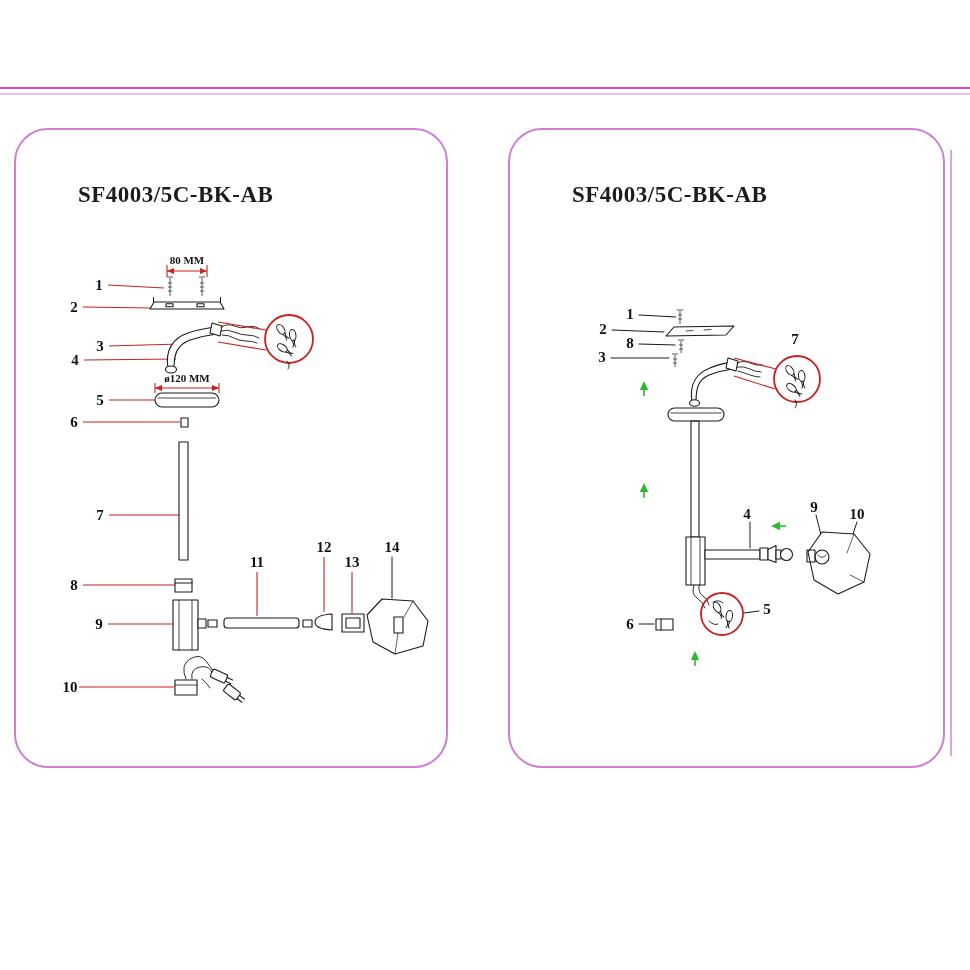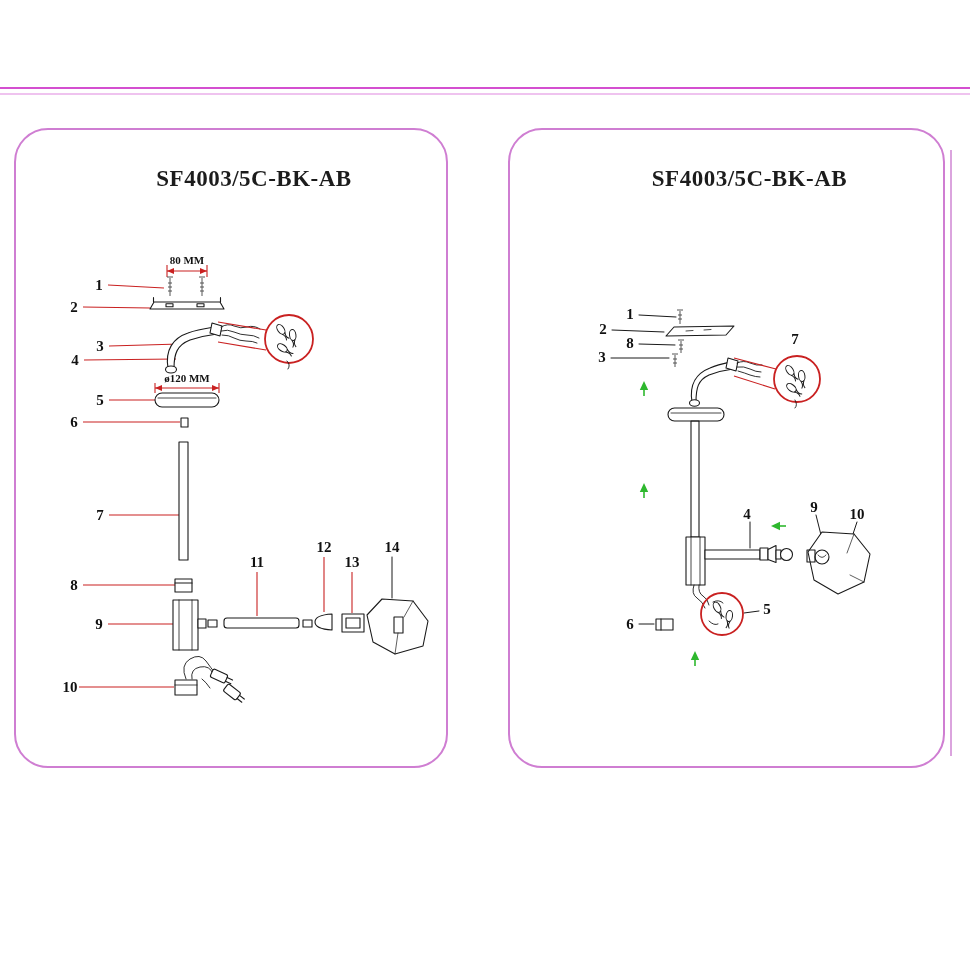--- a/index.html
+++ b/index.html
@@ -6,21 +6,21 @@
   .page{position:relative;width:970px;height:970px;background:#ffffff;overflow:hidden;
         font-family:"Liberation Serif",serif;}
   .accent{position:absolute;left:0;width:970px;}
   .line1{top:87px;height:2px;background:#d44fd0;}
   .line2{top:93px;height:2px;background:#efc3ef;}
   .panel{position:absolute;top:128px;height:640px;border:2px solid #cf7ed2;border-radius:34px;
          box-sizing:border-box;background:#fff;}
   .panel-left{left:14px;width:434px;}
   .panel-right{left:508px;width:437px;}
   .double-line{position:absolute;left:950px;top:150px;width:2px;height:606px;background:#dba4de;}
-  .panel-title{position:absolute;top:36px;left:0;right:0;margin:0;text-align:center;
+  .panel-title{position:absolute;top:36px;left:0;right:0;margin:16px;
                font-size:23px;font-weight:600;letter-spacing:.5px;color:#1c1c1c;
                font-family:"Liberation Serif",serif;padding-left:46px;}
   .diagram{position:absolute;left:0;top:0;}
   
   .blk{stroke:#1a1a1a;fill:none;stroke-width:1.1;stroke-linecap:round;stroke-linejoin:round;}
   .blkf{stroke:#1a1a1a;fill:#fff;stroke-width:1.1;stroke-linejoin:round;}
   .red{stroke:#c92121;fill:none;stroke-width:1.1;}
   .redf{fill:#c92121;stroke:none;}
   .grn{stroke:#2eb82e;fill:none;stroke-width:1.6;}
   .grnf{fill:#2eb82e;stroke:none;}

